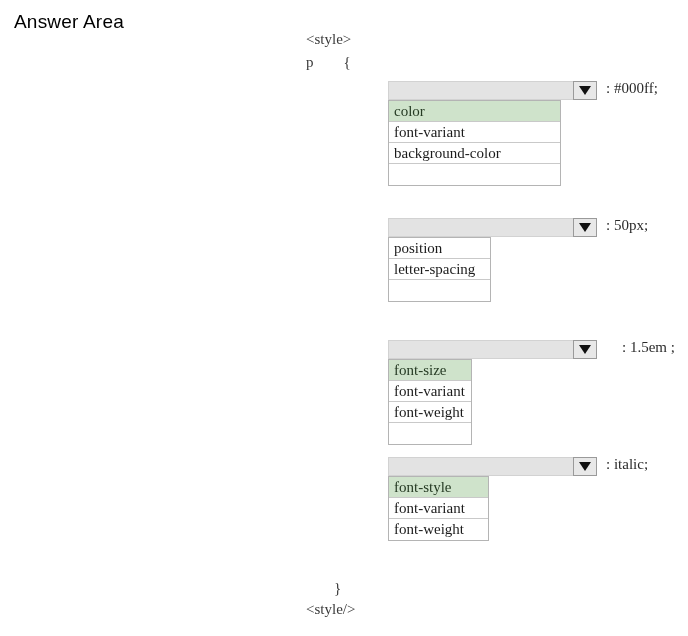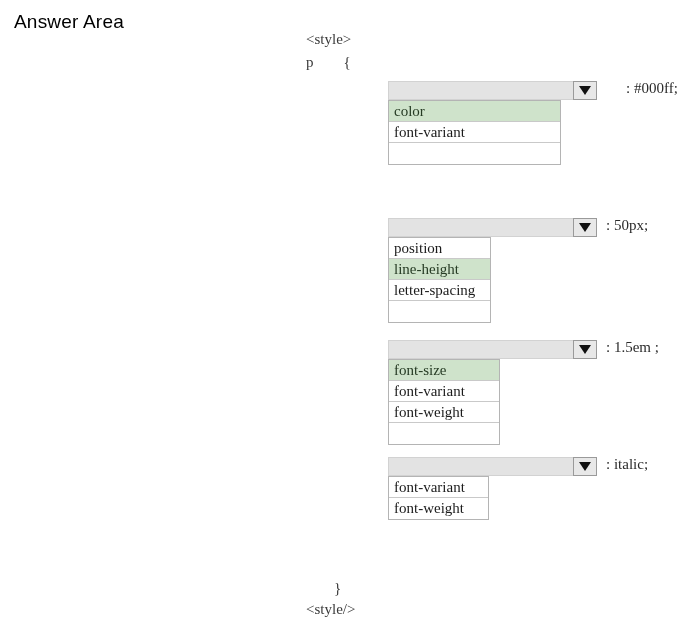--- a/index.html
+++ b/index.html
@@ -116,32 +116,32 @@
   .option-item.blank {
     border-bottom: none;
   }
   .option-item:last-child {
     border-bottom: none;
   }
 
   
   #dropdown-group-1 .select-bar   { width: 209px; }
   #dropdown-group-1 .select-arrow-btn { left: 185px; }
-  #dropdown-group-1 .value-text   { left: 218px; margin-left: 20px; }
+  #dropdown-group-1 .value-text   { left: 218px; }
   #dropdown-group-1 .option-list  { width: 173px; }
 
   #dropdown-group-2 .select-bar   { width: 209px; }
   #dropdown-group-2 .select-arrow-btn { left: 185px; }
   #dropdown-group-2 .value-text   { left: 218px; }
   #dropdown-group-2 .option-list  { width: 103px; }
 
   #dropdown-group-3 .select-bar   { width: 209px; }
   #dropdown-group-3 .select-arrow-btn { left: 185px; }
-  #dropdown-group-3 .value-text   { left: 218px; font-family: Liberation Serif, serif; }
-  #dropdown-group-3 .option-list  { width: 112px; }
+  #dropdown-group-3 .value-text   { left: 234px; font-family: Liberation Serif, serif; }
+  #dropdown-group-3 .option-list  { width: 84px; }
 
   #dropdown-group-4 .select-bar   { width: 209px; }
   #dropdown-group-4 .select-arrow-btn { left: 185px; }
   #dropdown-group-4 .value-text   { left: 218px; }
   #dropdown-group-4 .option-list  { width: 101px; }
 </style>
 </head>
 <body>
 
 <div id="page-title">Answer Area</div>
@@ -153,35 +153,35 @@
   <div class="select-row">
     <div class="select-bar"></div>
     <div class="select-arrow-btn">
         <span class="tri"></span>
       </div>
     <div class="value-text">: #000ff;</div>
   </div>
   <div class="option-list">
     <div class="option-item selected">color</div>
     <div class="option-item">font-variant</div>
+    <div class="option-item">background-color</div>
     <div class="option-item blank"></div>
   </div>
 </div>
 
 <div class="dropdown-group" id="dropdown-group-2">
   <div class="select-row">
     <div class="select-bar"></div>
     <div class="select-arrow-btn">
         <span class="tri"></span>
       </div>
     <div class="value-text">: 50px;</div>
   </div>
   <div class="option-list">
     <div class="option-item">position</div>
-    <div class="option-item selected">line-height</div>
     <div class="option-item">letter-spacing</div>
     <div class="option-item blank"></div>
   </div>
 </div>
 
 <div class="dropdown-group" id="dropdown-group-3">
   <div class="select-row">
     <div class="select-bar"></div>
     <div class="select-arrow-btn">
         <span class="tri"></span>
@@ -198,19 +198,20 @@
 
 <div class="dropdown-group" id="dropdown-group-4">
   <div class="select-row">
     <div class="select-bar"></div>
     <div class="select-arrow-btn">
         <span class="tri"></span>
       </div>
     <div class="value-text">: italic;</div>
   </div>
   <div class="option-list">
+    <div class="option-item selected">font-style</div>
     <div class="option-item">font-variant</div>
     <div class="option-item">font-weight</div>
   </div>
 </div>
 
 <div class="code-line" id="code-brace-close">}</div>
 <div class="code-line" id="code-style-close">&lt;style/&gt;</div>
 
 </body></html>

